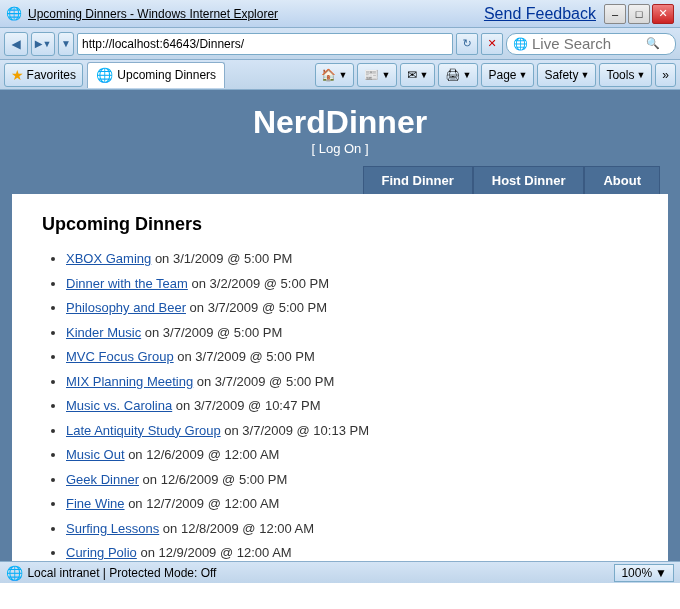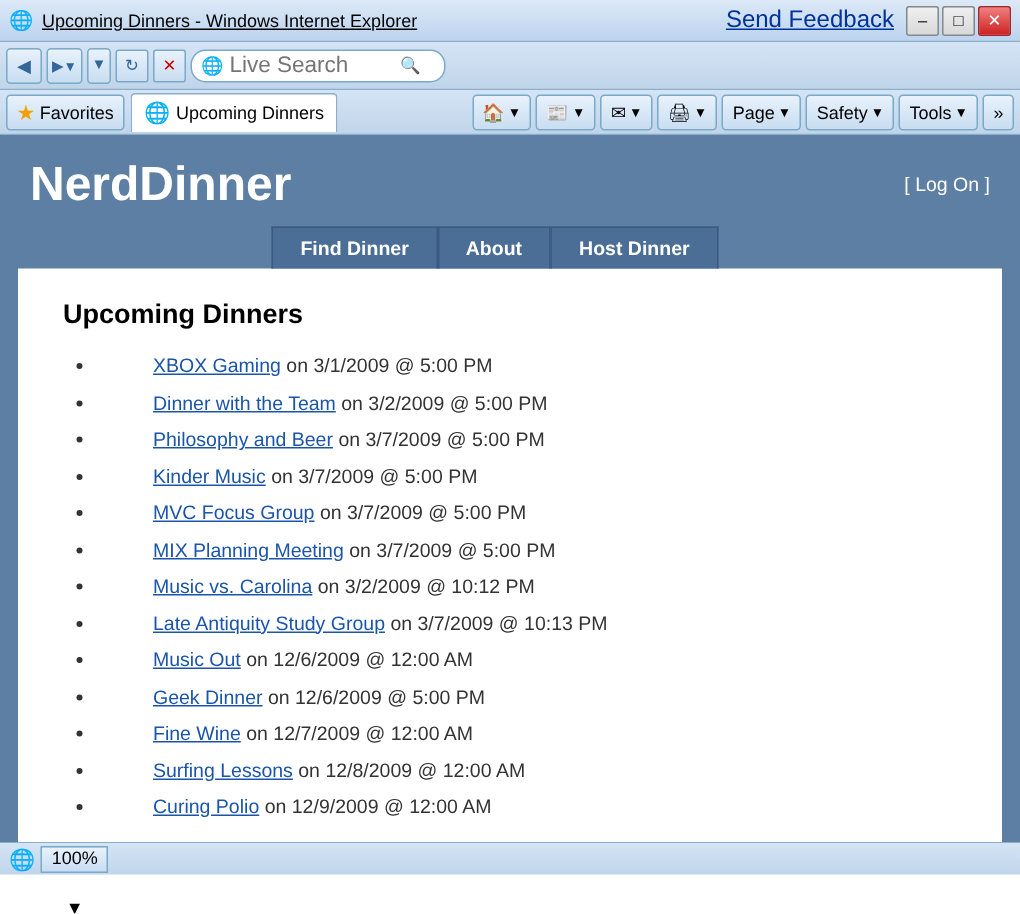--- a/index.html
+++ b/index.html
@@ -86,30 +86,31 @@
     .content-area::-webkit-scrollbar-track { background: #f0f0f0; border-left: 1px solid #ccc; }
     .content-area::-webkit-scrollbar-thumb { background: #c0c0c0; border: 1px solid #999; }
 
     
     .nd-header {
       background: #5c7fa3;
       padding: 14px 20px 10px 20px;
       display: flex;
       justify-content: space-between;
       align-items: center;
+      flex-direction: column;
     }
     .nd-title { font-size: 32px; font-weight: bold; color: #fff; font-family: Arial, sans-serif; }
     .nd-logon { color: #fff; font-size: 13px; }
     .nd-logon a { color: #ffffff; text-decoration: none; }
 
     
     .nd-nav {
       background: #5c7fa3;
       display: flex;
-      justify-content: center;
+      justify-content: flex-end;
       padding: 0 20px 0 0;
       gap: 0;
     }
     .nd-nav-btn {
       padding: 6px 18px;
       background: #4a6e96;
       color: #fff;
       font-size: 13px;
       font-weight: bold;
       border: 1px solid #3a5a82;
@@ -122,56 +123,57 @@
     
     .nd-body {
       background: #fff;
       margin: 0 12px 12px 12px;
       padding: 20px 30px;
       min-height: 300px;
     }
     .nd-body h2 { font-size: 18px; font-weight: bold; margin-bottom: 14px; color: #000; }
     .dinner-list { list-style: disc; padding-left: 24px; }
     .dinner-list li { margin-bottom: 5px; font-size: 13px; color: #333; line-height: 1.5; }
-    .dinner-list li a { color: #1a55aa; text-decoration: underline; cursor: pointer; margin-left: 36px; }
+    .dinner-list li a { color: #1a55aa; text-decoration: underline; cursor: pointer; }
     .dinner-text { color: #333; }
 
     
     .status-bar {
       background: linear-gradient(to bottom, #d4e4f5, #c0d5ea);
       height: 22px;
       display: flex;
       align-items: center;
       padding: 0 6px;
       border-top: 1px solid #8aaecc;
       font-size: 12px;
       gap: 4px;
     }
     .status-icon { font-size: 14px; }
     .status-text { flex: 1; color: #000; }
-    .status-zoom { color: #000; font-size: 12px; border: 1px solid #7aaac8; padding: 0 6px; height: 18px; display: flex; align-items: center; gap: 19px; background: linear-gradient(to bottom, #e8f2fb, #c8ddf2); cursor: pointer; flex-direction: column; }
+    .status-zoom { color: #000; font-size: 12px; border: 1px solid #7aaac8; padding: 0 6px; height: 18px; display: flex; align-items: center; gap: 3px; background: linear-gradient(to bottom, #e8f2fb, #c8ddf2); cursor: pointer; }
   </style>
 </head>
 <body>
 
 <div class="title-bar">
   <span class="title-bar-icon">🌐</span>
   <span class="title-bar-text">Upcoming Dinners - Windows Internet Explorer</span>
   <span class="title-bar-feedback">Send Feedback</span>
   <div class="title-bar-controls">
     <div class="tb-btn">–</div>
     <div class="tb-btn">□</div>
     <div class="tb-btn close">✕</div>
   </div>
 </div>
 
 <div class="addr-bar">
   <div class="nav-btn">◀</div>
   <div class="nav-btn" style="font-size:10px;">▶<span style="font-size:9px;">▼</span></div>
   <div class="nav-btn" style="min-width:16px; font-size:10px;">▼</div>
+  <input class="addr-input" type="text" value="http://localhost:64643/Dinners/" style="">
   <button class="refresh-btn">↻</button>
   <button class="stop-btn">✕</button>
   <div class="search-bar">
     <span class="search-icon">🌐</span>
     <input class="search-input" type="text" placeholder="Live Search" style="">
     <button class="search-go">🔍</button>
   </div>
 </div>
 
 <div class="toolbar">
@@ -224,44 +226,45 @@
       <span class="nd-title">NerdDinner</span>
       <span class="nd-logon">
         <span>[</span>
         <a href="#">Log On</a>
         <span>]</span>
       </span>
     </div>
 
     <div class="nd-nav">
       <a class="nd-nav-btn">Find Dinner</a>
+      <a class="nd-nav-btn">Host Dinner</a>
       <a class="nd-nav-btn">About</a>
-      <a class="nd-nav-btn">Host Dinner</a>
     </div>
 
     <div class="nd-body">
       <h2>Upcoming Dinners</h2>
       <ul class="dinner-list" id="dinner-list">
       <li><a href="#">XBOX Gaming</a><span class="dinner-text"> on 3/1/2009 @ 5:00 PM</span></li>
           <li><a href="#">Dinner with the Team</a><span class="dinner-text"> on 3/2/2009 @ 5:00 PM</span></li>
           <li><a href="#">Philosophy and Beer</a><span class="dinner-text"> on 3/7/2009 @ 5:00 PM</span></li>
           <li><a href="#">Kinder Music</a><span class="dinner-text"> on 3/7/2009 @ 5:00 PM</span></li>
           <li><a href="#">MVC Focus Group</a><span class="dinner-text"> on 3/7/2009 @ 5:00 PM</span></li>
           <li><a href="#">MIX Planning Meeting</a><span class="dinner-text"> on 3/7/2009 @ 5:00 PM</span></li>
-          <li><a href="#">Music vs. Carolina</a><span class="dinner-text"> on 3/2/2009 @ 10:12 PM</span></li>
+          <li><a href="#">Music vs. Carolina</a><span class="dinner-text"> on 3/7/2009 @ 10:47 PM</span></li>
           <li><a href="#">Late Antiquity Study Group</a><span class="dinner-text"> on 3/7/2009 @ 10:13 PM</span></li>
           <li><a href="#">Music Out</a><span class="dinner-text"> on 12/6/2009 @ 12:00 AM</span></li>
           <li><a href="#">Geek Dinner</a><span class="dinner-text"> on 12/6/2009 @ 5:00 PM</span></li>
           <li><a href="#">Fine Wine</a><span class="dinner-text"> on 12/7/2009 @ 12:00 AM</span></li>
           <li><a href="#">Surfing Lessons</a><span class="dinner-text"> on 12/8/2009 @ 12:00 AM</span></li>
           <li><a href="#">Curing Polio</a><span class="dinner-text"> on 12/9/2009 @ 12:00 AM</span></li>
         </ul>
     </div>
   </div>
 </div>
 
 <div class="status-bar">
   <span class="status-icon">🌐</span>
+  <span class="status-text">Local intranet | Protected Mode: Off</span>
   <div class="status-zoom">
     <span>100%</span>
     <span>▼</span>
   </div>
 </div>
 
 </body></html>

